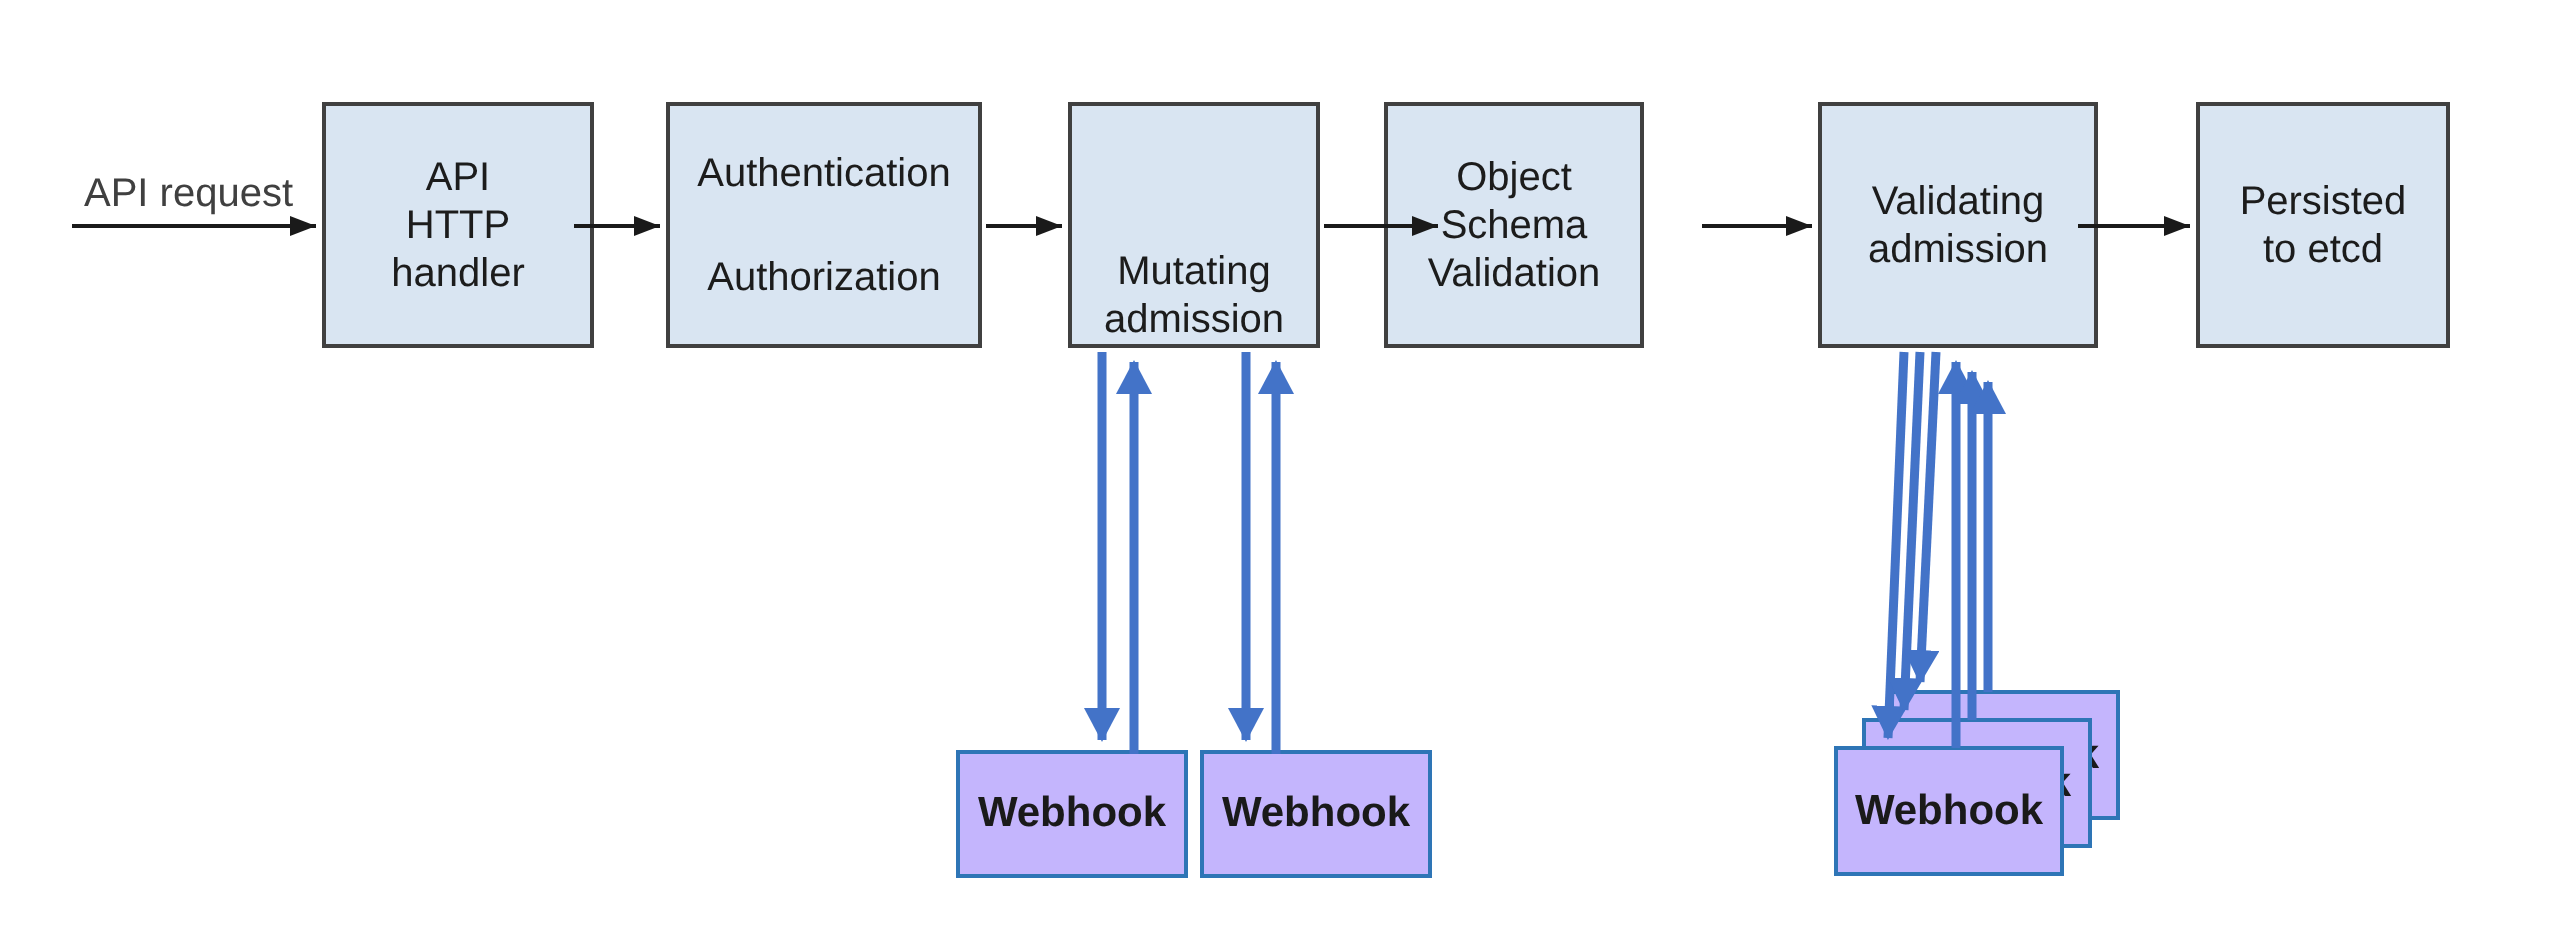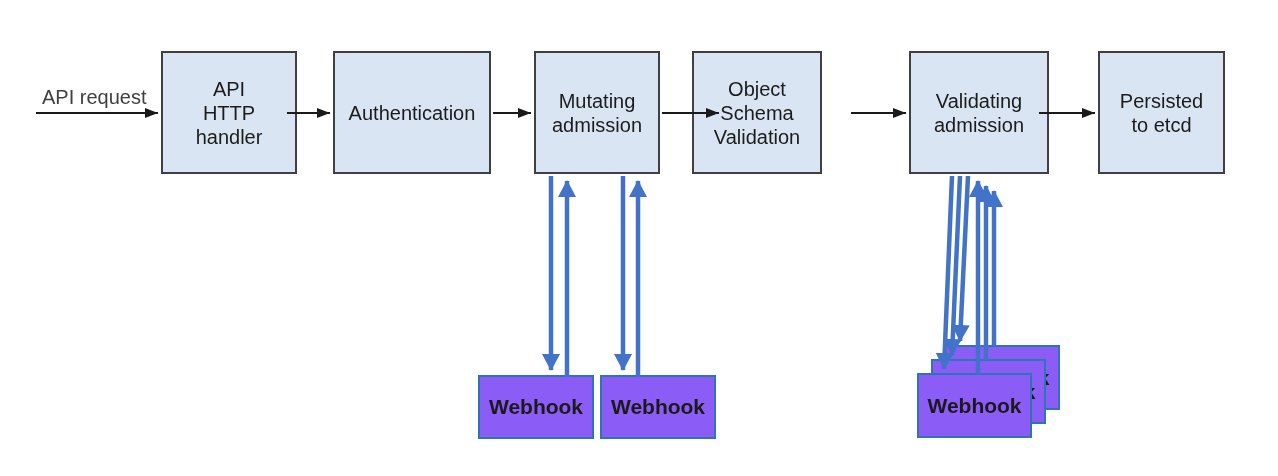--- a/index.html
+++ b/index.html
@@ -24,21 +24,21 @@
     justify-content: center;
     text-align: center;
     color: #1c1c1c;
     font-size: 20px;
     line-height: 24px;
   }
   .node span { display: block; }
   .webhook {
     position: absolute;
     box-sizing: border-box;
-    background: #8b5cf6;
+    background: #c4b5fd;
     border: 2px solid #2e75b6;
     display: flex;
     align-items: center;
     justify-content: center;
     text-align: center;
     color: #1a1a1a;
     font-size: 21px;
     font-weight: bold;
   }
   .api-request-label {
@@ -65,23 +65,24 @@
   <div class="api-request-label">API request</div>
 
   <div class="node" style="left:161px; width:136px;">
     <span>API</span>
     <span>HTTP</span>
     <span>handler</span>
   </div>
 
   <div class="node" style="left:333px; width:158px;gap:28px;">
     <span>Authentication</span>
+    <span>Authorization</span>
   </div>
 
-  <div class="node" style="left:534px; width:126px;">
+  <div class="node" style="left:534px; width:126px;justify-content:flex-end;">
     <span>Mutating</span>
     <span>admission</span>
   </div>
 
   <div class="node" style="left:692px; width:130px;">
     <span>Object</span>
     <span>Schema</span>
     <span>Validation</span>
   </div>
 

